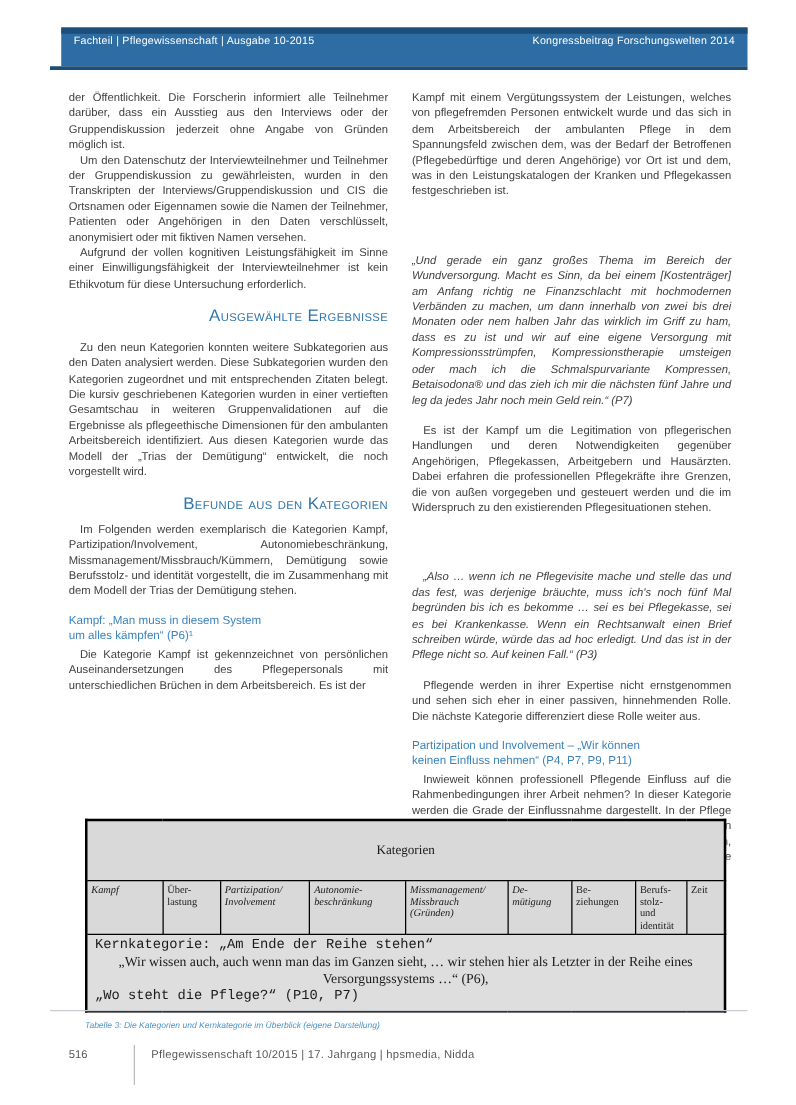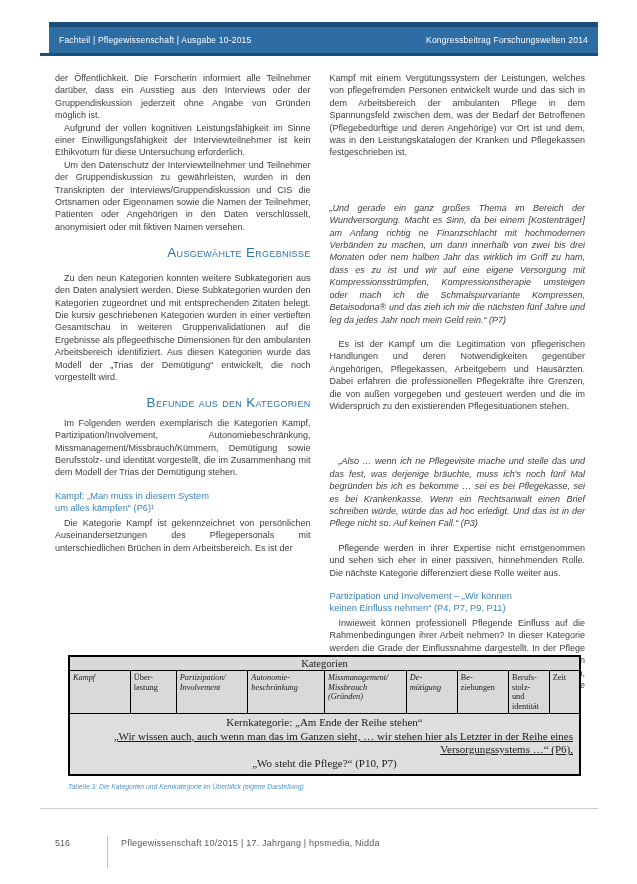--- a/index.html
+++ b/index.html
@@ -5,21 +5,21 @@
   * { margin:0; padding:0; box-sizing:border-box; }
   html,body { background:#fff; }
   .page {
     position:relative; width:637px; height:884px; background:#fff;
     font-family:"Liberation Sans", sans-serif; color:#404040; overflow:hidden;
   }
   
   .header { position:absolute; top:22px; left:40px; right:39px; }
   .header-bar {
     margin-left:9px; background:#2e6da4; border-top:5px solid #1b4e79;
-    height:31px; display:flex; align-items:center; justify-content:space-between;
+    height:31px; display:flex; justify-content:space-between;
     padding:0 10px; color:#ffffff; font-size:8.5px; letter-spacing:.2px;
   }
   .header-underline { height:3px; background:#1b4e79; margin-top:0; }
   
   .columns {
     position:absolute; top:72px; left:55px; width:530px;
     display:flex; gap:19px;
   }
   .col { width:256px; font-size:9px; line-height:12.4px; text-align:justify; }
   .para { margin:0; }
@@ -35,26 +35,26 @@
     margin:11px 0 3px 0; white-space:pre-line; text-align:left;
   }
   
   .tablewrap { position:absolute; top:655px; left:68px; width:513px; }
   table.kat {
     width:100%; border-collapse:collapse; border:2px solid #000;
     background:#d9d9d9; font-family:"Liberation Serif", serif; color:#1a1a1a;
     table-layout:fixed;
   }
   table.kat th, table.kat td { border:1px solid #000; vertical-align:top; }
-  .kat-title { text-align:center; font-weight:normal; font-size:10.5px; padding:1px 2px; }
+  .kat-title { text-align:center; font-weight:normal; font-size:10.5px; padding:18px 2px; }
   .kat-head { font-weight:normal; font-size:8.3px; line-height:9.6px; padding:2px 3px; text-align:left; white-space:pre-line; }
   .kat-head.italic { font-style:italic; }
   .kern-cell { background:#dedede; font-size:11px; line-height:13.5px; padding:2px 6px 4px 6px; }
-  .kern-line1, .kern-line3 { text-align:center; }
-  .kern-line2 { text-align:right;text-decoration:underline; }
+  .kern-line1, .kern-line3 { text-align:left;font-family:Liberation Mono, monospace; }
+  .kern-line2 { text-align:center; }
   .caption {
     margin-top:7px; font-size:6.8px; color:#4f94c9; font-style:italic;
   }
   
   .footer-rule { position:absolute; top:808px; left:40px; right:39px; height:1px; background:#c9cdd1; }
   .footer { position:absolute; top:836px; left:55px; right:40px; height:34px; color:#58595b; font-size:9px; }
   .footer .pagenum { position:absolute; left:0; top:2px; }
   .footer .vbar { position:absolute; left:52px; top:0; width:1px; height:32px; background:#b9bdc1; }
   .footer .journal { position:absolute; left:66px; top:2px; letter-spacing:.2px; }
 </style>
@@ -68,22 +68,22 @@
       <span>Fachteil | Pflegewissenschaft | Ausgabe 10-2015</span>
       <span>Kongressbeitrag Forschungswelten 2014</span>
     </div>
     <div class="header-underline"></div>
   </div>
 
   <div class="columns">
 
     <div class="col">
       <p class="para">der Öffentlichkeit. Die Forscherin informiert alle Teilnehmer darüber, dass ein Ausstieg aus den Interviews oder der Gruppendiskussion jederzeit ohne Angabe von Gründen möglich ist.</p>
+      <p class="para ind">Um den Datenschutz der Interviewteilnehmer und Teilnehmer der Gruppendiskussion zu gewährleisten, wurden in den Transkripten der Interviews/Gruppendiskussion und CIS die Ortsnamen oder Eigennamen sowie die Namen der Teilnehmer, Patienten oder Angehörigen in den Daten verschlüsselt, anonymisiert oder mit fiktiven Namen versehen.</p>
       <p class="para ind">Aufgrund der vollen kognitiven Leistungsfähigkeit im Sinne einer Einwilligungsfähigkeit der Interviewteilnehmer ist kein Ethikvotum für diese Untersuchung erforderlich.</p>
-      <p class="para ind">Um den Datenschutz der Interviewteilnehmer und Teilnehmer der Gruppendiskussion zu gewährleisten, wurden in den Transkripten der Interviews/Gruppendiskussion und CIS die Ortsnamen oder Eigennamen sowie die Namen der Teilnehmer, Patienten oder Angehörigen in den Daten verschlüsselt, anonymisiert oder mit fiktiven Namen versehen.</p>
       <h2 class="section">Ausgewählte Ergebnisse</h2>
       <p class="para sp ind">Zu den neun Kategorien konnten weitere Subkategorien aus den Daten analysiert werden. Diese Subkategorien wurden den Kategorien zugeordnet und mit entsprechenden Zitaten belegt. Die kursiv geschriebenen Kategorien wurden in einer vertieften Gesamtschau in weiteren Gruppenvalidationen auf die Ergebnisse als pflegeethische Dimensionen für den ambulanten Arbeitsbereich identifiziert. Aus diesen Kategorien wurde das Modell der „Trias der Demütigung“ entwickelt, die noch vorgestellt wird.</p>
       <h2 class="section">Befunde aus den Kategorien</h2>
       <p class="para ind">Im Folgenden werden exemplarisch die Kategorien Kampf, Partizipation/Involvement, Autonomiebeschränkung, Missmanagement/Missbrauch/Kümmern, Demütigung sowie Berufsstolz- und identität vorgestellt, die im Zusammenhang mit dem Modell der Trias der Demütigung stehen.</p>
       <h3 class="subsection">Kampf: „Man muss in diesem System
 um alles kämpfen“ (P6)¹</h3>
       <p class="para ind">Die Kategorie Kampf ist gekennzeichnet von persönlichen Auseinandersetzungen des Pflegepersonals mit unterschiedlichen Brüchen in dem Arbeitsbereich. Es ist der</p>
     </div>
 
     <div class="col">

